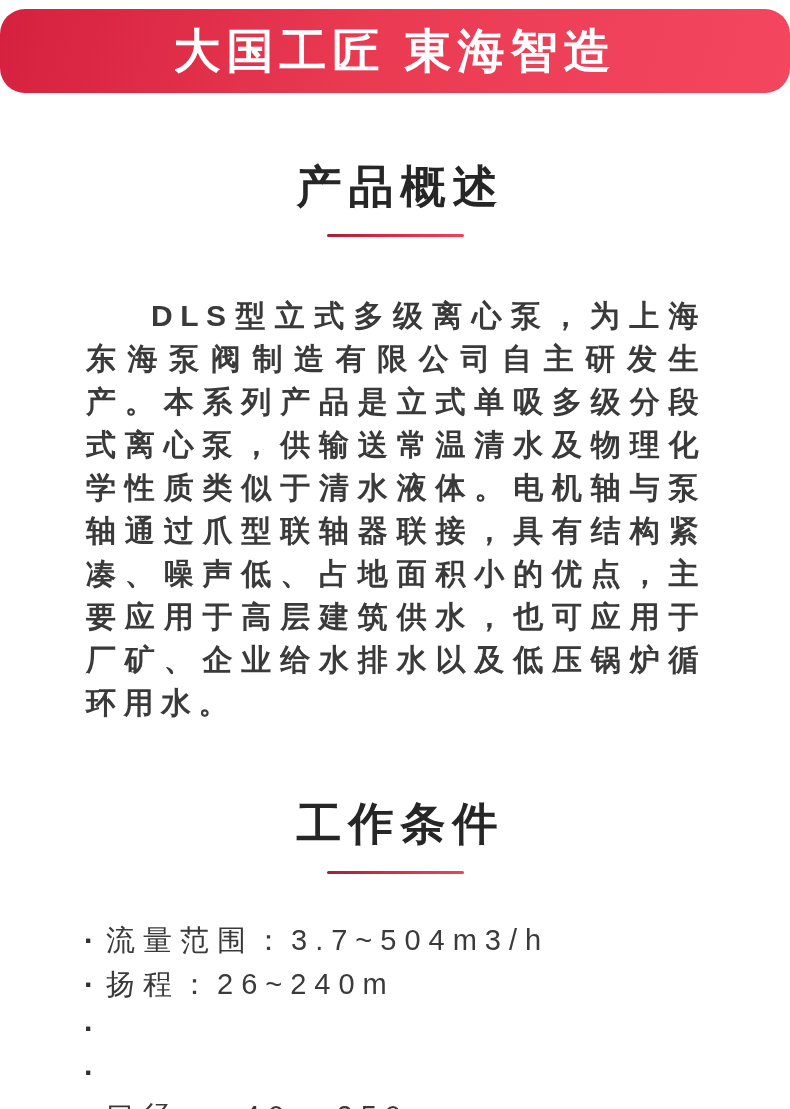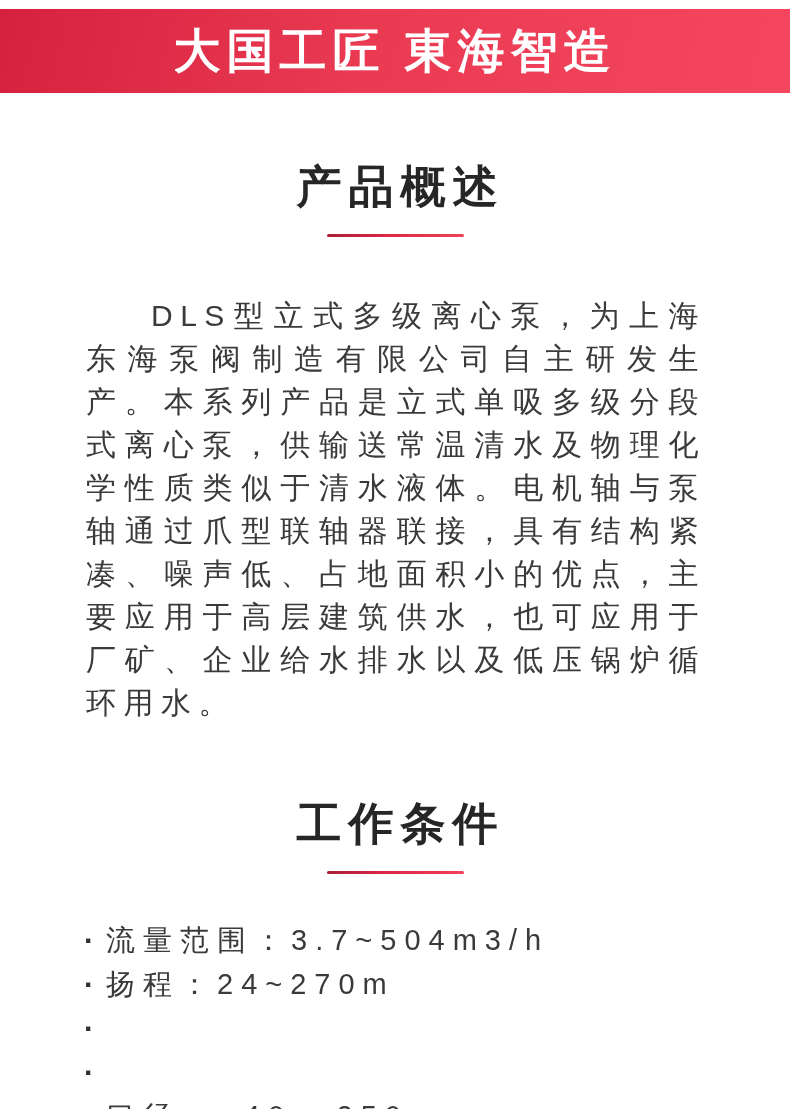--- a/index.html
+++ b/index.html
@@ -17,20 +17,21 @@
 
   
   .banner {
     margin-top: 9px;
     width: 790px;
     height: 84px;
     background: linear-gradient(105deg, #d6203f 0%, #e93a52 45%, #f4475f 100%);
     display: flex;
     align-items: center;
     justify-content: center;
+    border-radius: 25px;
   }
   .banner-title {
     color: #ffffff;
     font-size: 47px;
     font-weight: bold;
     letter-spacing: 6px;
     white-space: pre;
   }
 
   
@@ -51,21 +52,21 @@
     height: 3px;
     margin: 17px auto 0 auto;
     background: linear-gradient(to right, #a81e36 0%, #d92744 40%, #f0425a 100%);
     border-radius: 2px;
   }
 
   
   .para {
     margin: 57px 84px 0 86px;
     font-size: 30px;
-    font-weight: 400;
+    font-weight: 700;
     line-height: 43px;
     color: #3a3a3a;
     letter-spacing: 7.5px;
     text-align: justify;
     text-indent: 65px;
   }
 
   
   .cond-list {
     list-style: none;
@@ -106,21 +107,21 @@
   <h1 class="sec-title">工作条件</h1>
   <div class="sec-underline"></div>
 
   <ul class="cond-list">
     <li class="cond-item">
       <span class="bullet-dot">·</span>
       <span>流量范围：3.7~504m3/h</span>
     </li>
     <li class="cond-item">
       <span class="bullet-dot">·</span>
-      <span>扬程：24~270m</span>
+      <span>扬程：26~240m</span>
     </li>
     <li class="cond-item">
       <span class="bullet-dot">·</span>
     </li>
     <li class="cond-item">
       <span class="bullet-dot">·</span>
     </li>
     <li class="cond-item">
       <span class="bullet-dot">·</span>
       <span>口径：φ40-φ250</span>

